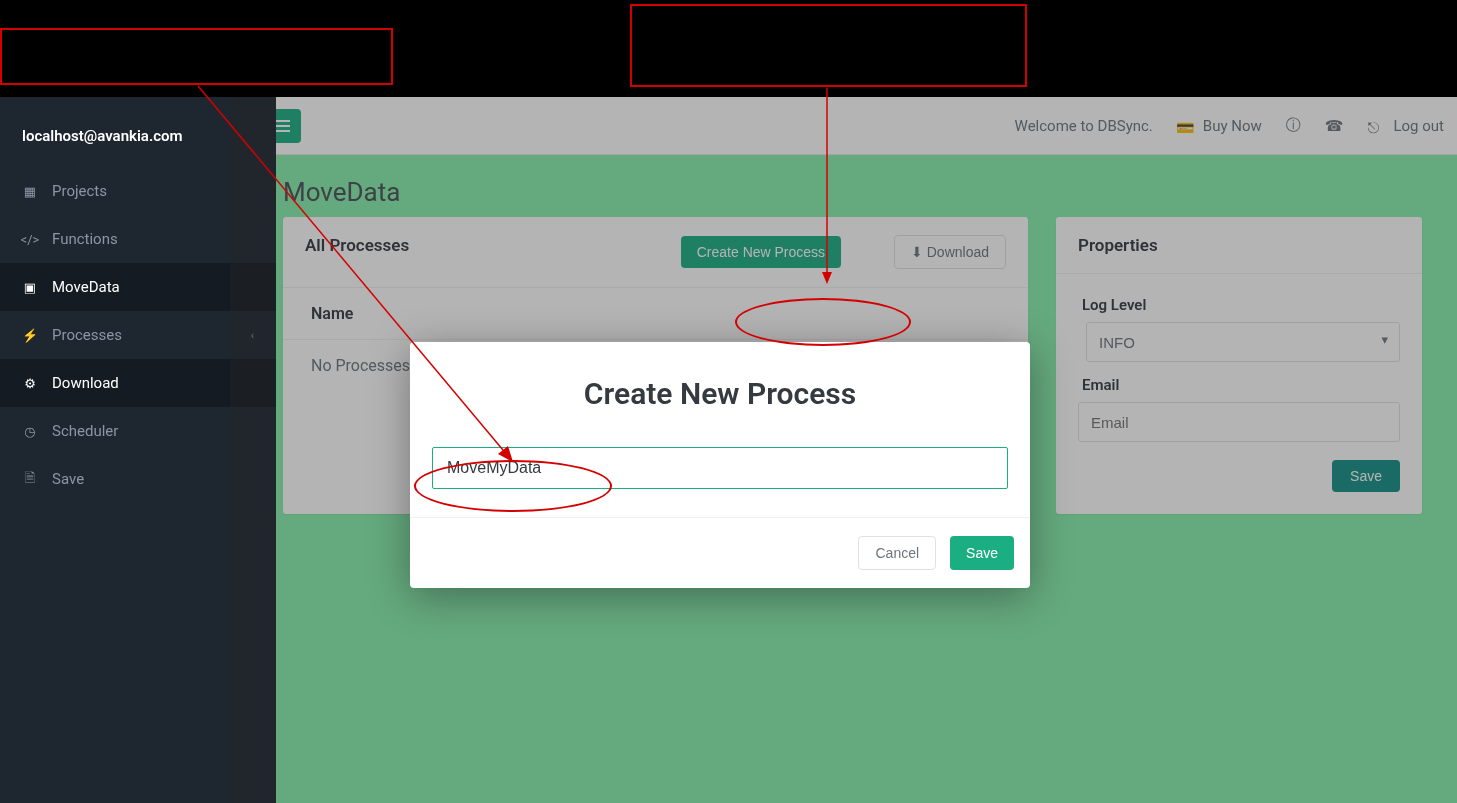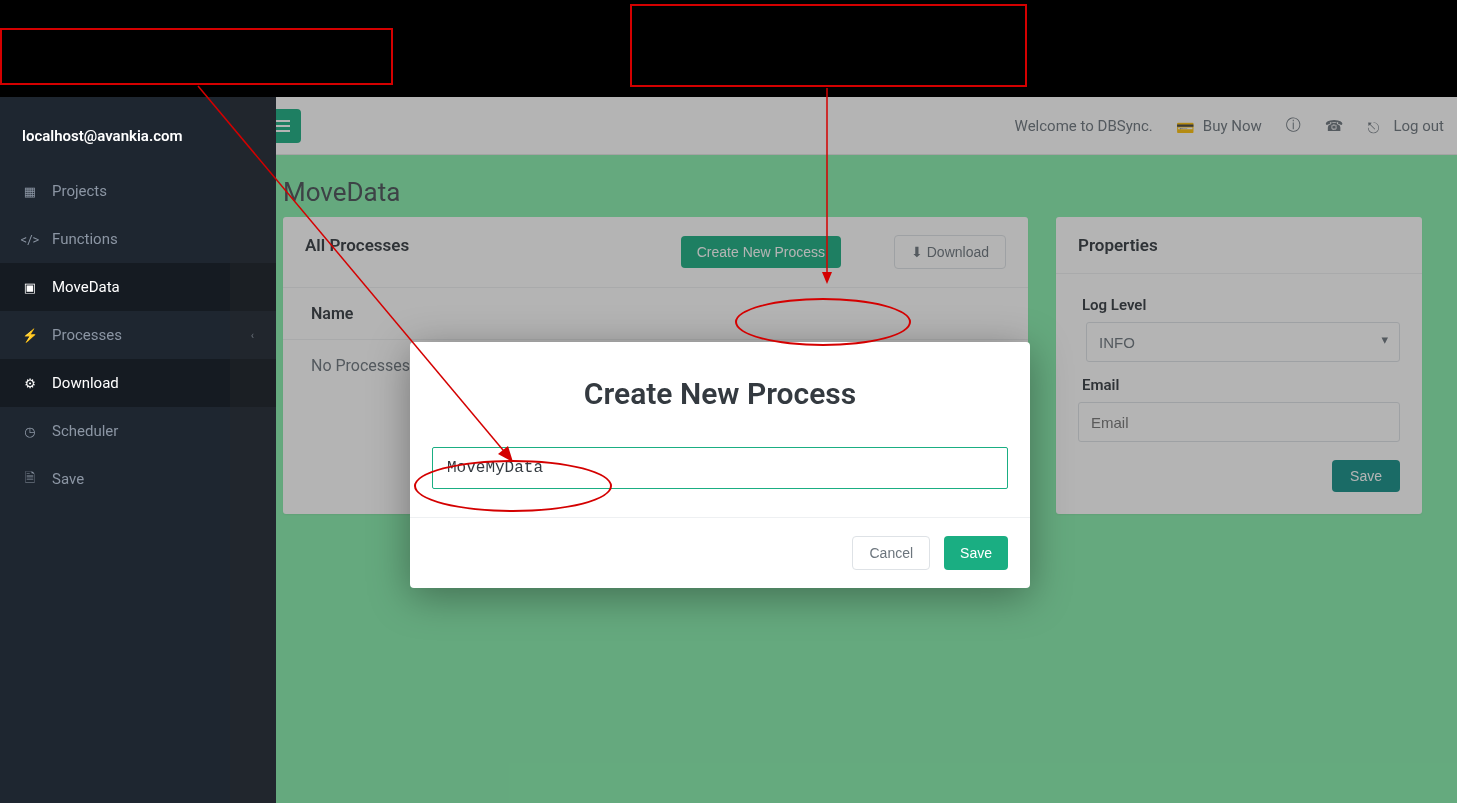--- a/index.html
+++ b/index.html
@@ -51,22 +51,22 @@
     .select { appearance: none; position: relative; }
     .select-wrap { position: relative; padding-left: 8px; }
     .select-wrap::after { content: "▾"; position: absolute; right: 12px; top: 10px; color: #6c757d; font-size: 13px; pointer-events: none; }
     .prop-actions { display: flex; justify-content: flex-end; margin-top: 18px; }
     .btn-teal { background: #138f88; color: #fff; padding: 8px 18px; }
     
     .overlay { position: absolute; top: 97px; left: 230px; width: 1227px; height: 706px; background: rgba(40,40,40,0.35); z-index: 20; }
     .modal { position: absolute; top: 342px; left: 410px; width: 620px; background: #fff; border-radius: 4px; box-shadow: 0 8px 40px rgba(0,0,0,0.35); z-index: 30; }
     .modal-title { font-size: 30px; font-weight: 600; color: #343a40; text-align: center; padding: 34px 20px 24px; }
     .modal-body { padding: 12px 22px 28px; }
-    .modal-input { width: 100%; height: 42px; border: 1px solid #1aae82; border-radius: 2px; padding: 0 14px; font-size: 16px; color: #343a40; outline: none; font-family: Liberation Mono, monospace; }
-    .modal-foot { border-top: 1px solid #eef0f2; padding: 18px 22px; display: flex; justify-content: flex-end; gap: 14px; }
+    .modal-input { width: 100%; height: 42px; border: 1px solid #1aae82; border-radius: 2px; padding: 0 14px; font-size: 16px; color: #343a40; outline: none; }
+    .modal-foot { border-top: 1px solid #eef0f2; padding: 18px 16px; display: flex; justify-content: flex-end; gap: 14px; }
     
     .annot { position: absolute; z-index: 40; pointer-events: none; }
     .ellipse { border: 2px solid #d40000; border-radius: 50%; }
     .ellipse-1 { top: 298px; left: 735px; width: 176px; height: 48px; }
     .ellipse-2 { top: 460px; left: 414px; width: 198px; height: 52px; }
     .arrow { stroke: #d40000; stroke-width: 1.5; fill: none; }
     .arrowhead { fill: #d40000; }
     svg.annot-svg { position: absolute; top: 0; left: 0; width: 1457px; height: 803px; z-index: 35; pointer-events: none; }
   </style>
 </head>

